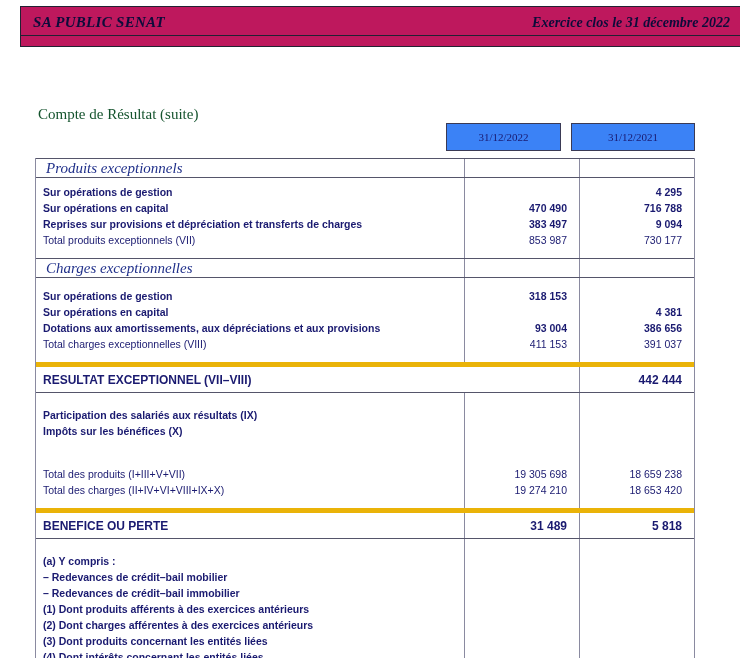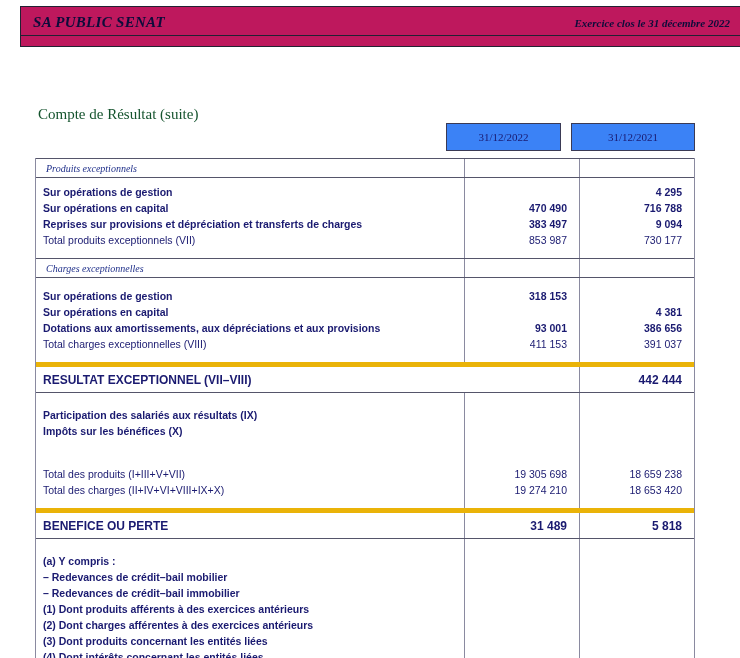--- a/index.html
+++ b/index.html
@@ -22,21 +22,21 @@
   .doc-header-row {
     display:flex; justify-content:space-between; align-items:baseline;
     padding:7px 12px 4px 12px;
     border-bottom:1px solid #222233;
   }
   .company {
     font-style:italic; font-weight:bold; font-size:15px; color:#0c0c3a;
     letter-spacing:0.3px;
   }
   .exercise {
-    font-style:italic; font-weight:bold; font-size:11px; color:#0c0c3a;margin-left:28px;
+    font-style:italic; font-weight:bold; font-size:14px; color:#0c0c3a;margin-left:28px;
   }
   .doc-header-bottom { height:10px; }
 
   
   .page-title {
     position:absolute; left:38px; top:82px;
     font-size:15px; color:#14532d;margin-top:24px;
   }
 
   
@@ -64,21 +64,21 @@
   .cell-label { flex:1; padding:0 6px 0 7px; }
   .cell-v {
     width:115px; border-left:1px solid #8a8aa0;
     justify-content:flex-end; padding:0 12px 0 4px;
   }
 
   
   .row--section {
     height:18px;
     border-top:1px solid #55556a; border-bottom:1px solid #55556a;
-    font-style:italic; font-size:10px; color:#20308a;
+    font-style:italic; font-size:15px; color:#20308a;
   }
   .row--section .cell-label { padding-left:10px; }
 
   .row--data, .row--data-bold, .row--footnote {
     height:16px;
     font-family:"Liberation Sans", sans-serif;
     font-size:10.5px;
   }
   .row--data { font-weight:normal; }
   .row--data-bold { font-weight:bold; }
@@ -166,21 +166,21 @@
         <div class="cell cell-v">318 153</div>
         <div class="cell cell-v"></div>
       </div>
       <div class="row row--data-bold">
         <div class="cell cell-label">Sur opérations en capital</div>
         <div class="cell cell-v"></div>
         <div class="cell cell-v">4 381</div>
       </div>
       <div class="row row--data-bold">
         <div class="cell cell-label">Dotations aux amortissements, aux dépréciations et aux provisions</div>
-        <div class="cell cell-v">93 001</div>
+        <div class="cell cell-v">93 004</div>
         <div class="cell cell-v">386 656</div>
       </div>
       <div class="row row--data">
         <div class="cell cell-label">Total charges exceptionnelles (VIII)</div>
         <div class="cell cell-v">411 153</div>
         <div class="cell cell-v">391 037</div>
       </div>
       <div class="row row--gap-sm">
         <div class="cell cell-label"></div>
         <div class="cell cell-v"></div>

